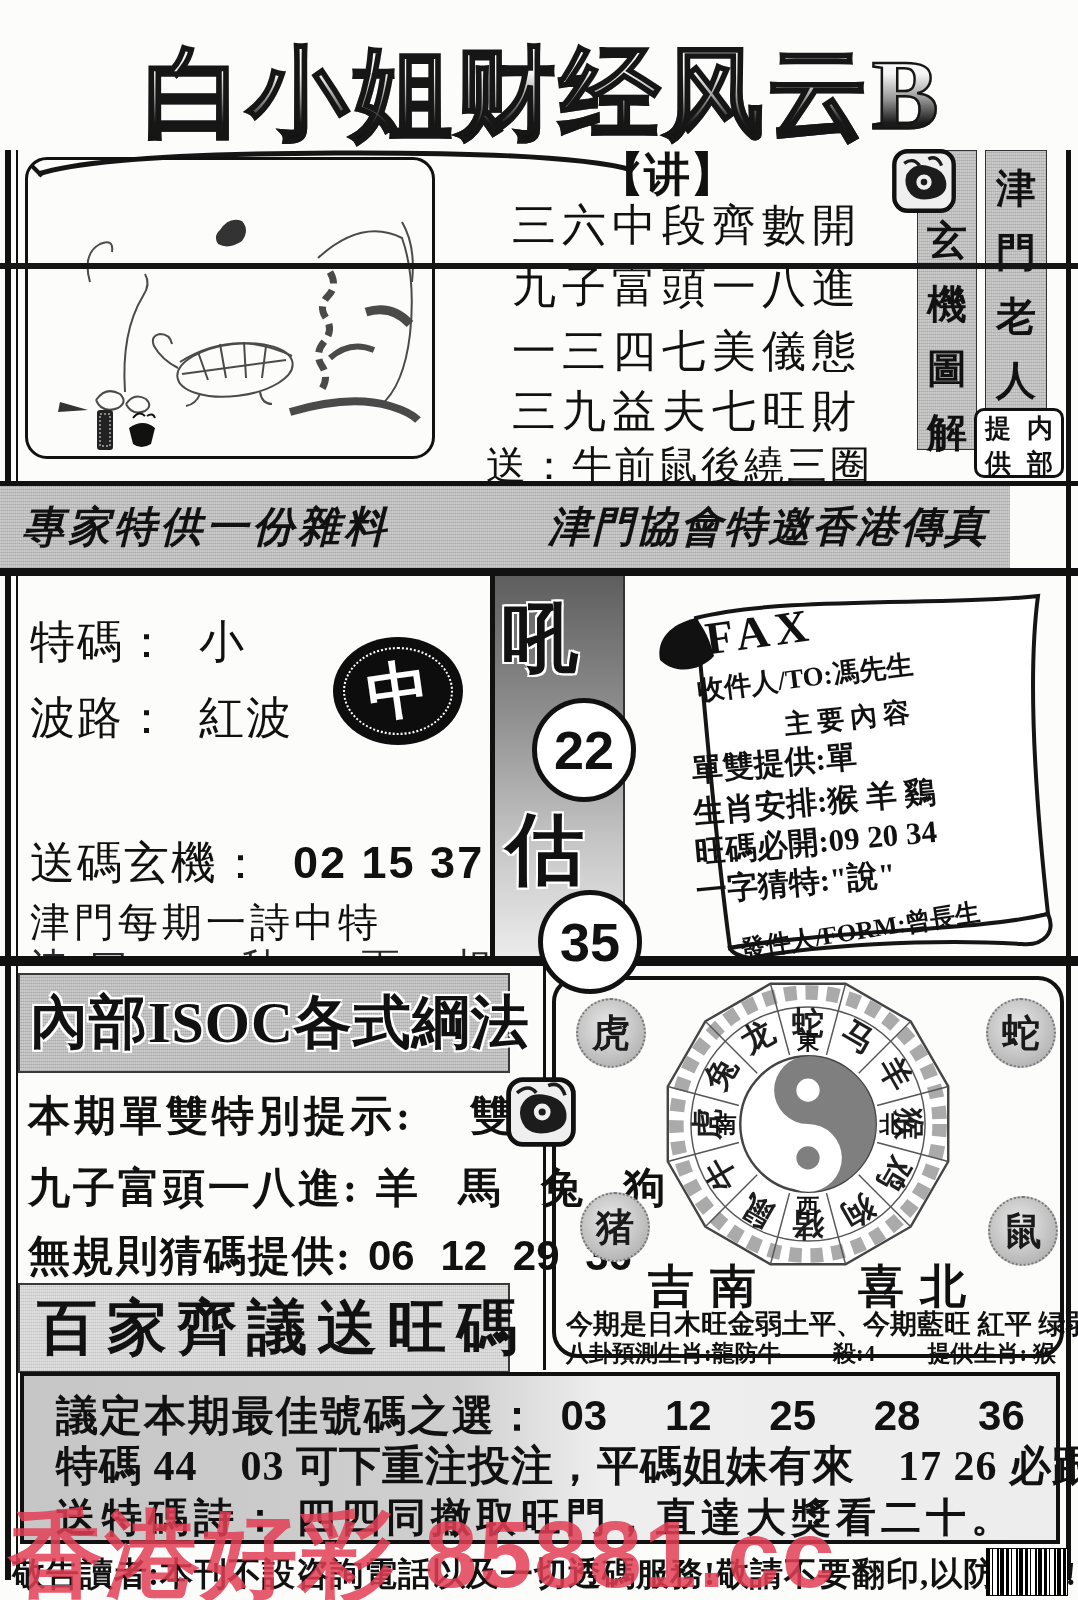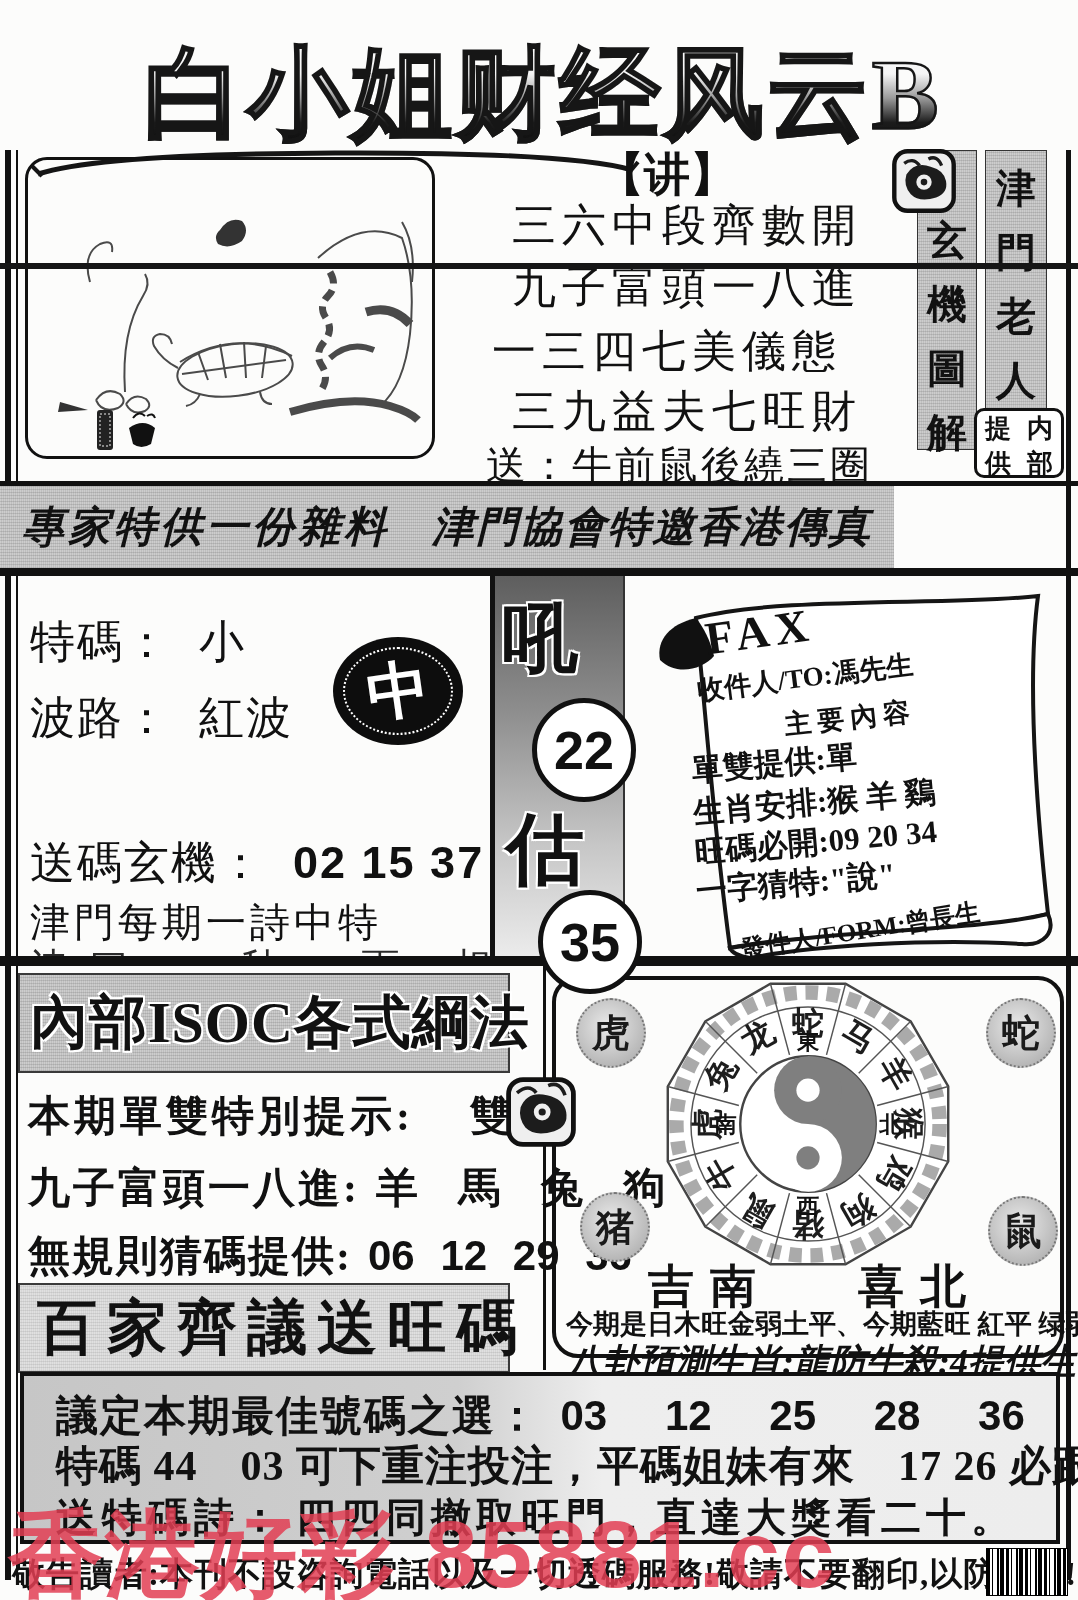--- a/index.html
+++ b/index.html
@@ -88,21 +88,21 @@
 
   <svg class="r stampicon" style="left:95px;top:406px;" width="72" height="48" viewBox="0 0 72 48">
     <rect x="2" y="4" width="16" height="40" rx="3" fill="#222"></rect>
     <rect x="5" y="8" width="10" height="32" fill="none" stroke="#eee" stroke-width="1" stroke-dasharray="2 2"></rect>
     <path d="M34,22 q14,-10 26,0 l-4,16 q-10,6 -18,0 z" fill="#111"></path>
     <path d="M38,12 q6,-8 12,-2 M52,10 q6,-4 8,2" stroke="#111" stroke-width="2" fill="none"></path>
   </svg>
 
   <div class="r poemline" style="left:512px;top:196px;">三六中段齊數開</div>
   <div class="r poemline" style="left:512px;top:258px;">九子富頭一八進</div>
-  <div class="r poemline" style="left:492px;top:322px;">一三四七美儀態</div>
+  <div class="r poemline" style="left:512px;top:322px;">一三四七美儀態</div>
   <div class="r poemline" style="left:512px;top:382px;">三九益夫七旺財</div>
   <div class="r" style="left:486px;top:438px;font-size:40px;letter-spacing:3px;white-space:nowrap;">送：牛前鼠後繞三圈</div>
 
   <div class="r vcol noise" style="left:917px;top:150px;width:60px;height:300px;padding-top:58px;box-sizing:border-box;">
     <span>玄</span>
     <span>機</span>
     <span>圖</span>
     <span>解</span>
   </div>
   <div class="r vcol noise" style="left:985px;top:150px;width:62px;height:268px;padding-top:6px;box-sizing:border-box;">
@@ -121,21 +121,21 @@
   </svg>
 
   <div class="r" style="left:974px;top:408px;width:84px;height:64px;border:3px solid #111;border-radius:10px;background:#fff;display:grid;grid-template-columns:1fr 1fr;align-items:center;justify-items:center;font-size:26px;font-weight:bold;z-index:6;">
     <span>提</span>
     <span>内</span>
     <span>供</span>
     <span>部</span>
   </div>
 
   <div class="r" style="left:0;top:481px;width:1078px;height:5px;background:#111;"></div>
-  <div class="r noise" style="left:0;top:486px;width:894px;height:82px;display:flex;align-items:center;justify-content:space-between;padding:0 22px;box-sizing:border-box;">
+  <div class="r noise" style="left:0;top:486px;width:1010px;height:82px;display:flex;align-items:center;justify-content:space-between;padding:0 22px;box-sizing:border-box;">
     <span class="b" style="font-size:42px;font-style:italic;letter-spacing:4px;white-space:nowrap;">專家特供一份雜料</span>
     <span class="b" style="font-size:42px;font-style:italic;letter-spacing:2px;white-space:nowrap;">津門協會特邀香港傳真</span>
   </div>
   <div class="r" style="left:0;top:568px;width:1078px;height:8px;background:#111;"></div>
 
   <div class="r" style="left:490px;top:576px;width:5px;height:382px;background:#111;"></div>
   <div class="r inforow" style="left:30px;top:612px;">
     <span>特碼：</span><span class="val">小</span>
   </div>
   <div class="r inforow" style="left:30px;top:688px;">
@@ -262,21 +262,21 @@
       <text x="155" y="78">東</text>
       <text x="70" y="163">南</text>
       <text x="240" y="163">北</text>
       <text x="155" y="248">西</text>
     </g>
   </svg>
 
   <div class="r b" style="left:648px;top:1256px;font-size:46px;letter-spacing:16px;">吉南</div>
   <div class="r b" style="left:858px;top:1256px;font-size:46px;letter-spacing:16px;">喜北</div>
   <div class="r b" style="left:566px;top:1306px;width:492px;font-size:27px;white-space:nowrap;">今期是日木旺金弱土平、今期藍旺 紅平 绿弱</div>
-  <div class="r b" style="left:566px;top:1338px;width:490px;font-size:36px;display:flex;justify-content:space-between;white-space:nowrap;font-style:italic;">
+  <div class="r b" style="left:566px;top:1338px;width:490px;font-size:23px;display:flex;justify-content:space-between;white-space:nowrap;">
     <span>八卦預測生肖:龍防牛</span>
     <span>殺:4</span>
     <span>提供生肖: 猴</span>
   </div>
 
   <div class="r" style="left:20px;top:1372px;width:1040px;height:172px;border:4px solid #111;box-sizing:border-box;background:linear-gradient(90deg,#c6c6c6 0%,#cfcfcf 42%,#eeeeee 56%,#ededed 100%);">
     <div class="r botrow" style="left:32px;top:12px;font-size:42px;">
       <span style="letter-spacing:2px;">議定本期最佳號碼之選：</span>
       <span class="num" style="word-spacing:46px;margin-left:10px;">03 12 25 28 36 45</span>
     </div>

